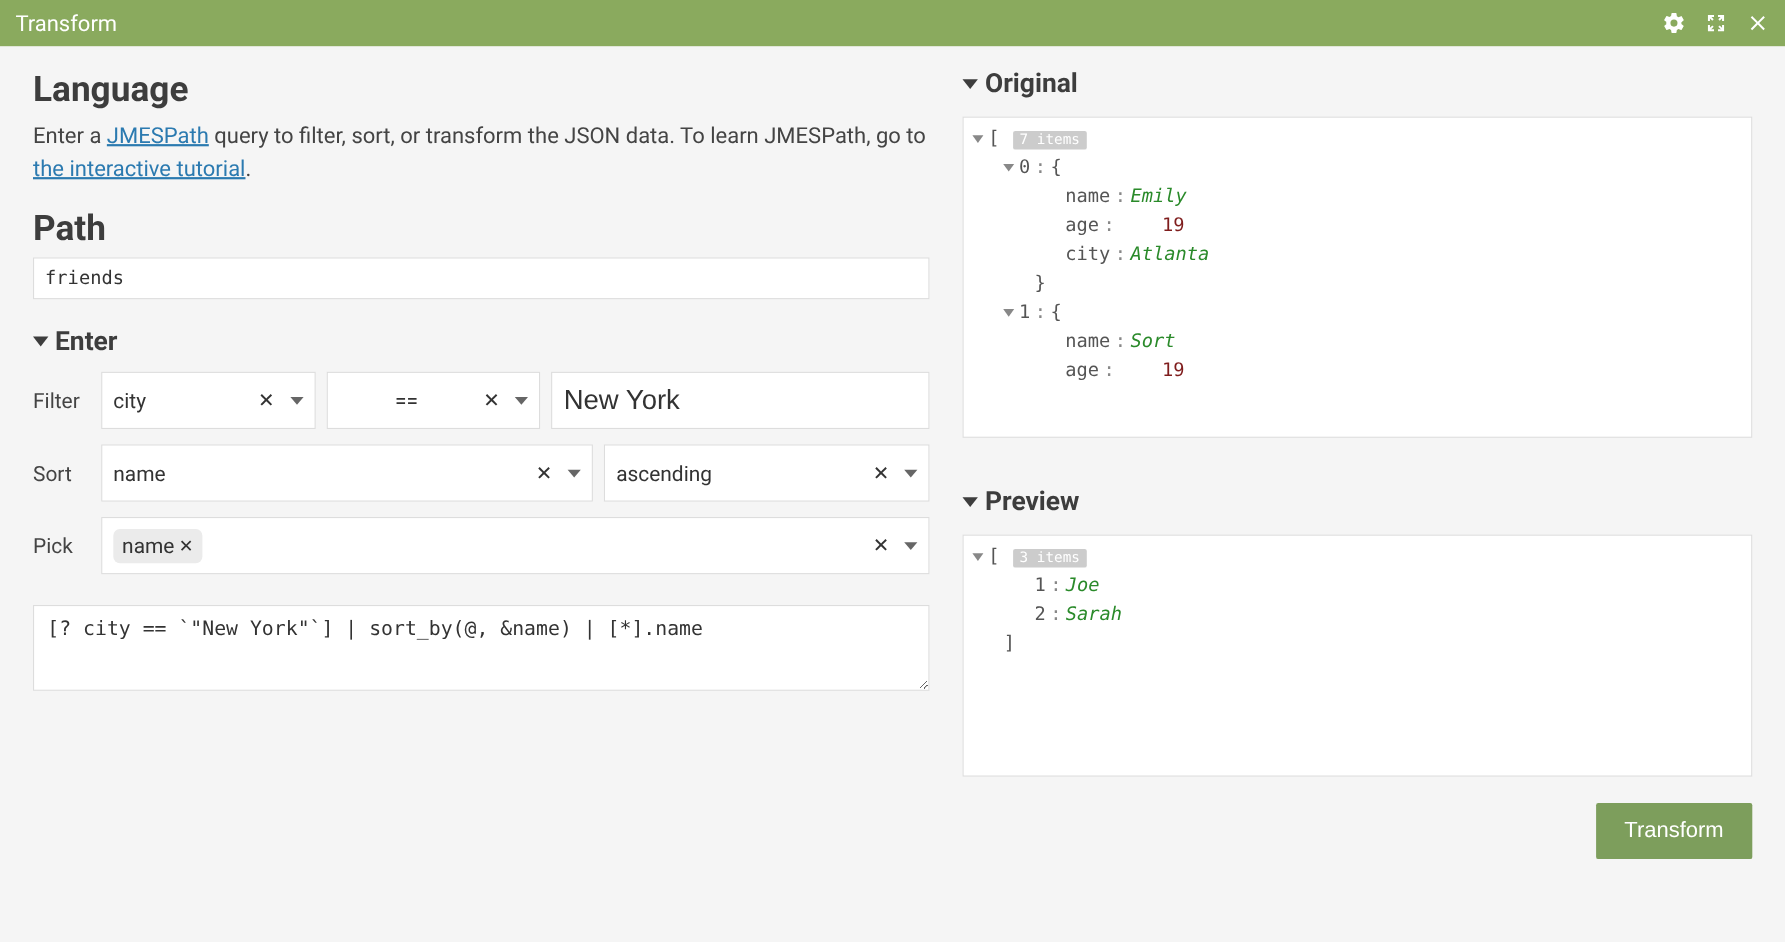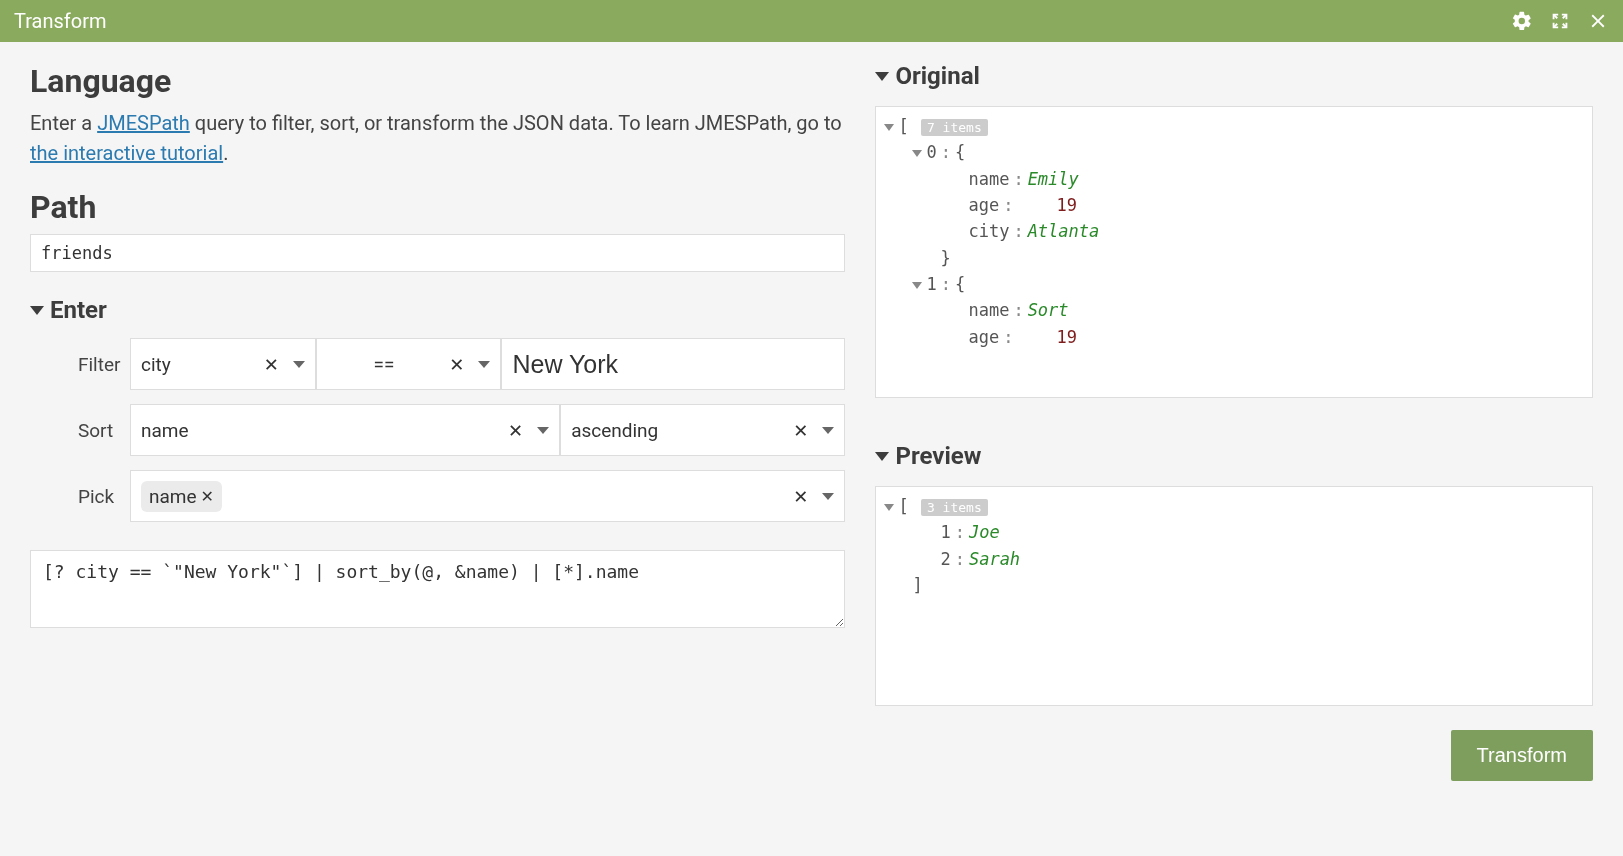--- a/index.html
+++ b/index.html
@@ -10,21 +10,21 @@
 .header-icons svg { width: 22px; height: 22px; fill: #fff; cursor: pointer; }
 .content { display: flex; padding: 20px 30px; gap: 30px; }
 .left { flex: 1; min-width: 0; }
 .right { flex: 0.88; min-width: 0; display: flex; flex-direction: column; }
 .section-heading { font-size: 32px; font-weight: 700; color: #3d3d3d; margin-bottom: 8px; }
 .desc { font-size: 20px; color: #444; line-height: 1.5; margin-bottom: 20px; }
 .desc a { color: #2b7ab0; text-decoration: underline; text-align: center; }
 .path-input { width: 100%; background: #fff; border: 1px solid #ddd; padding: 8px 10px; font-family: Consolas, Monaco, monospace; font-size: 17px; color: #333; margin-bottom: 24px; }
 .collapse-heading { display: flex; align-items: center; gap: 6px; font-size: 24px; font-weight: 700; color: #3d3d3d; margin-bottom: 14px; }
 .tri { width: 0; height: 0; border-left: 7px solid transparent; border-right: 7px solid transparent; border-top: 9px solid #3d3d3d; }
-.wizard-row { display: flex; align-items: center; margin-bottom: 14px; margin-left: 48px; }
+.wizard-row { display: flex; align-items: center; gap: 10px; margin-bottom: 14px; }
 .wizard-label { width: 52px; font-size: 19px; color: #444; }
 .combo { background: #fff; border: 1px solid #ddd; display: flex; align-items: center; padding: 0 10px; height: 52px; font-size: 19px; color: #333; }
 .combo-text { flex: 1; }
 .combo-x { cursor: pointer; color: #333; padding: 0 8px; font-size: 18px; }
 .combo-caret { width: 0; height: 0; border-left: 6px solid transparent; border-right: 6px solid transparent; border-top: 7px solid #666; margin-left: 6px; cursor: pointer; }
 .combo-input { border: none; outline: none; flex: 1; font-size: 25px; color: #333; background: transparent; }
 .chip { background: #ebebeb; border-radius: 6px; padding: 4px 8px; display: flex; align-items: center; gap: 4px; font-size: 19px; margin-right: 8px; }
 .chip-x { font-size: 16px; color: #333; cursor: pointer; }
 .query-textarea { width: 100%; background: #fff; border: 1px solid #ddd; padding: 10px 12px; font-family: Consolas, Monaco, monospace; font-size: 18px; color: #333; height: 78px; resize: both; margin-top: 4px; }
 .json-panel { background: #fff; border: 1px solid #ddd; padding: 6px 8px; font-family: Consolas, Monaco, monospace; font-size: 17px; color: #555; overflow: hidden; margin-top: 2px; }

